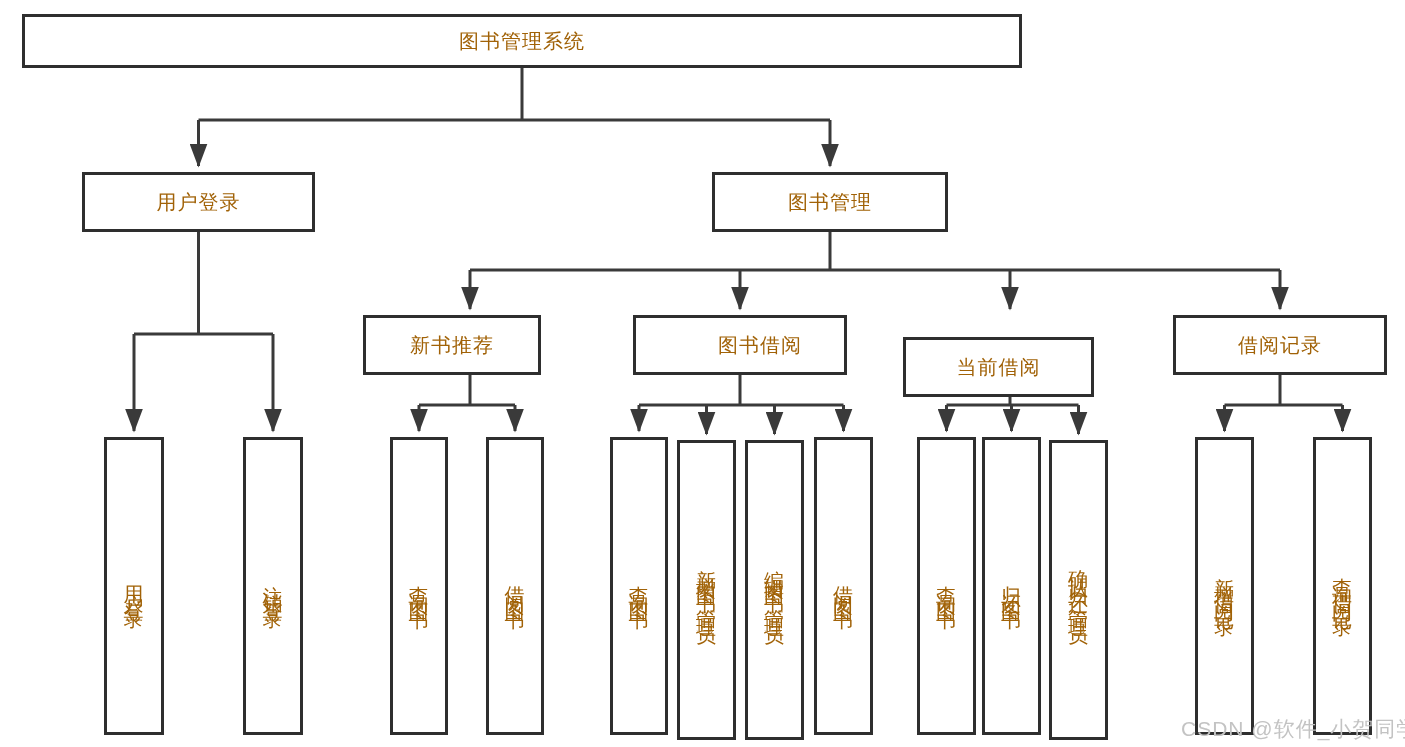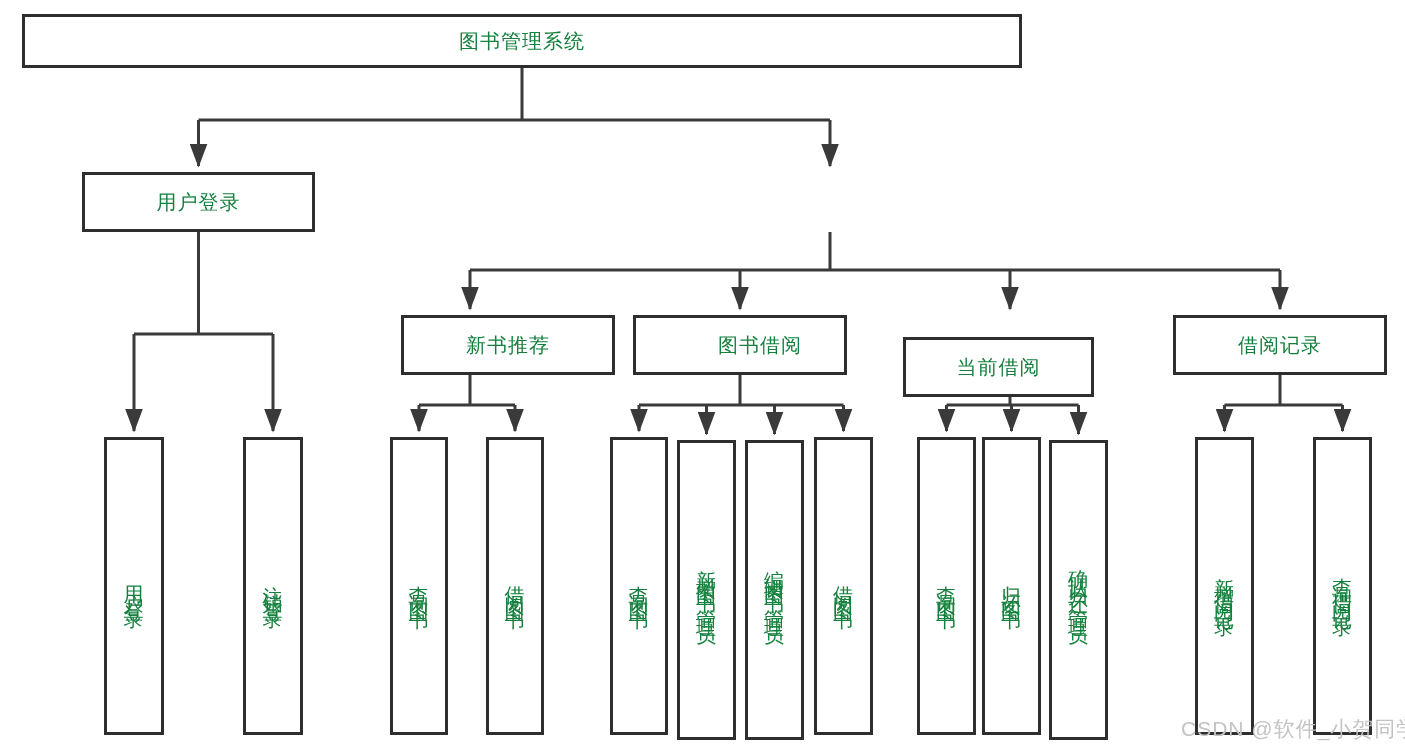--- a/index.html
+++ b/index.html
@@ -9,21 +9,21 @@
     background:#ffffff;
     font-family:"Liberation Sans","DejaVu Sans",sans-serif;
     overflow:hidden;
   }
   #connectors{position:absolute;left:0;top:0;width:1405px;height:747px;}
   .node{
     position:absolute;
     box-sizing:border-box;
     background:#ffffff;
     border:3px solid #2e2e2e;
-    color:#15803d;
+    color:#a16207;
     display:flex;
     align-items:center;
     justify-content:center;
   }
   .hnode{
     font-size:20px;
     letter-spacing:1px;
   }
   .vnode span{
     writing-mode:vertical-rl;
@@ -86,22 +86,23 @@
     <path d="M1011.5,405 V431" fill="none" stroke="#3a3a3a" stroke-width="3" marker-end="url(#arr)"></path>
     <path d="M1078.5,405 V434" fill="none" stroke="#3a3a3a" stroke-width="3" marker-end="url(#arr)"></path>
 
     <path d="M1224.5,405 V431" fill="none" stroke="#3a3a3a" stroke-width="3" marker-end="url(#arr)"></path>
     <path d="M1342.5,405 V431" fill="none" stroke="#3a3a3a" stroke-width="3" marker-end="url(#arr)"></path>
   </svg>
 
   <div class="node hnode" style="left:22px;top:14px;width:1000px;height:54px;">图书管理系统</div>
 
   <div class="node hnode" style="left:82px;top:172px;width:233px;height:60px;">用户登录</div>
+  <div class="node hnode" style="left:712px;top:172px;width:236px;height:60px;">图书管理</div>
 
-  <div class="node hnode" style="left:363px;top:315px;width:214px;height:60px;margin-left:38px;">新书推荐</div>
+  <div class="node hnode" style="left:363px;top:315px;width:178px;height:60px;">新书推荐</div>
   <div class="node hnode" style="left:633px;top:315px;width:214px;height:60px;padding-left:40px;">图书借阅</div>
   <div class="node hnode" style="left:903px;top:315px;width:191px;height:60px;margin-top:22px;">当前借阅</div>
   <div class="node hnode" style="left:1173px;top:315px;width:214px;height:60px;">借阅记录</div>
 
   <div class="node vnode" style="left:104px;top:437px;width:60px;height:298px;">
     <span>用户登录</span>
   </div>
   <div class="node vnode" style="left:243px;top:437px;width:60px;height:298px;">
     <span>注销登录</span>
   </div>

